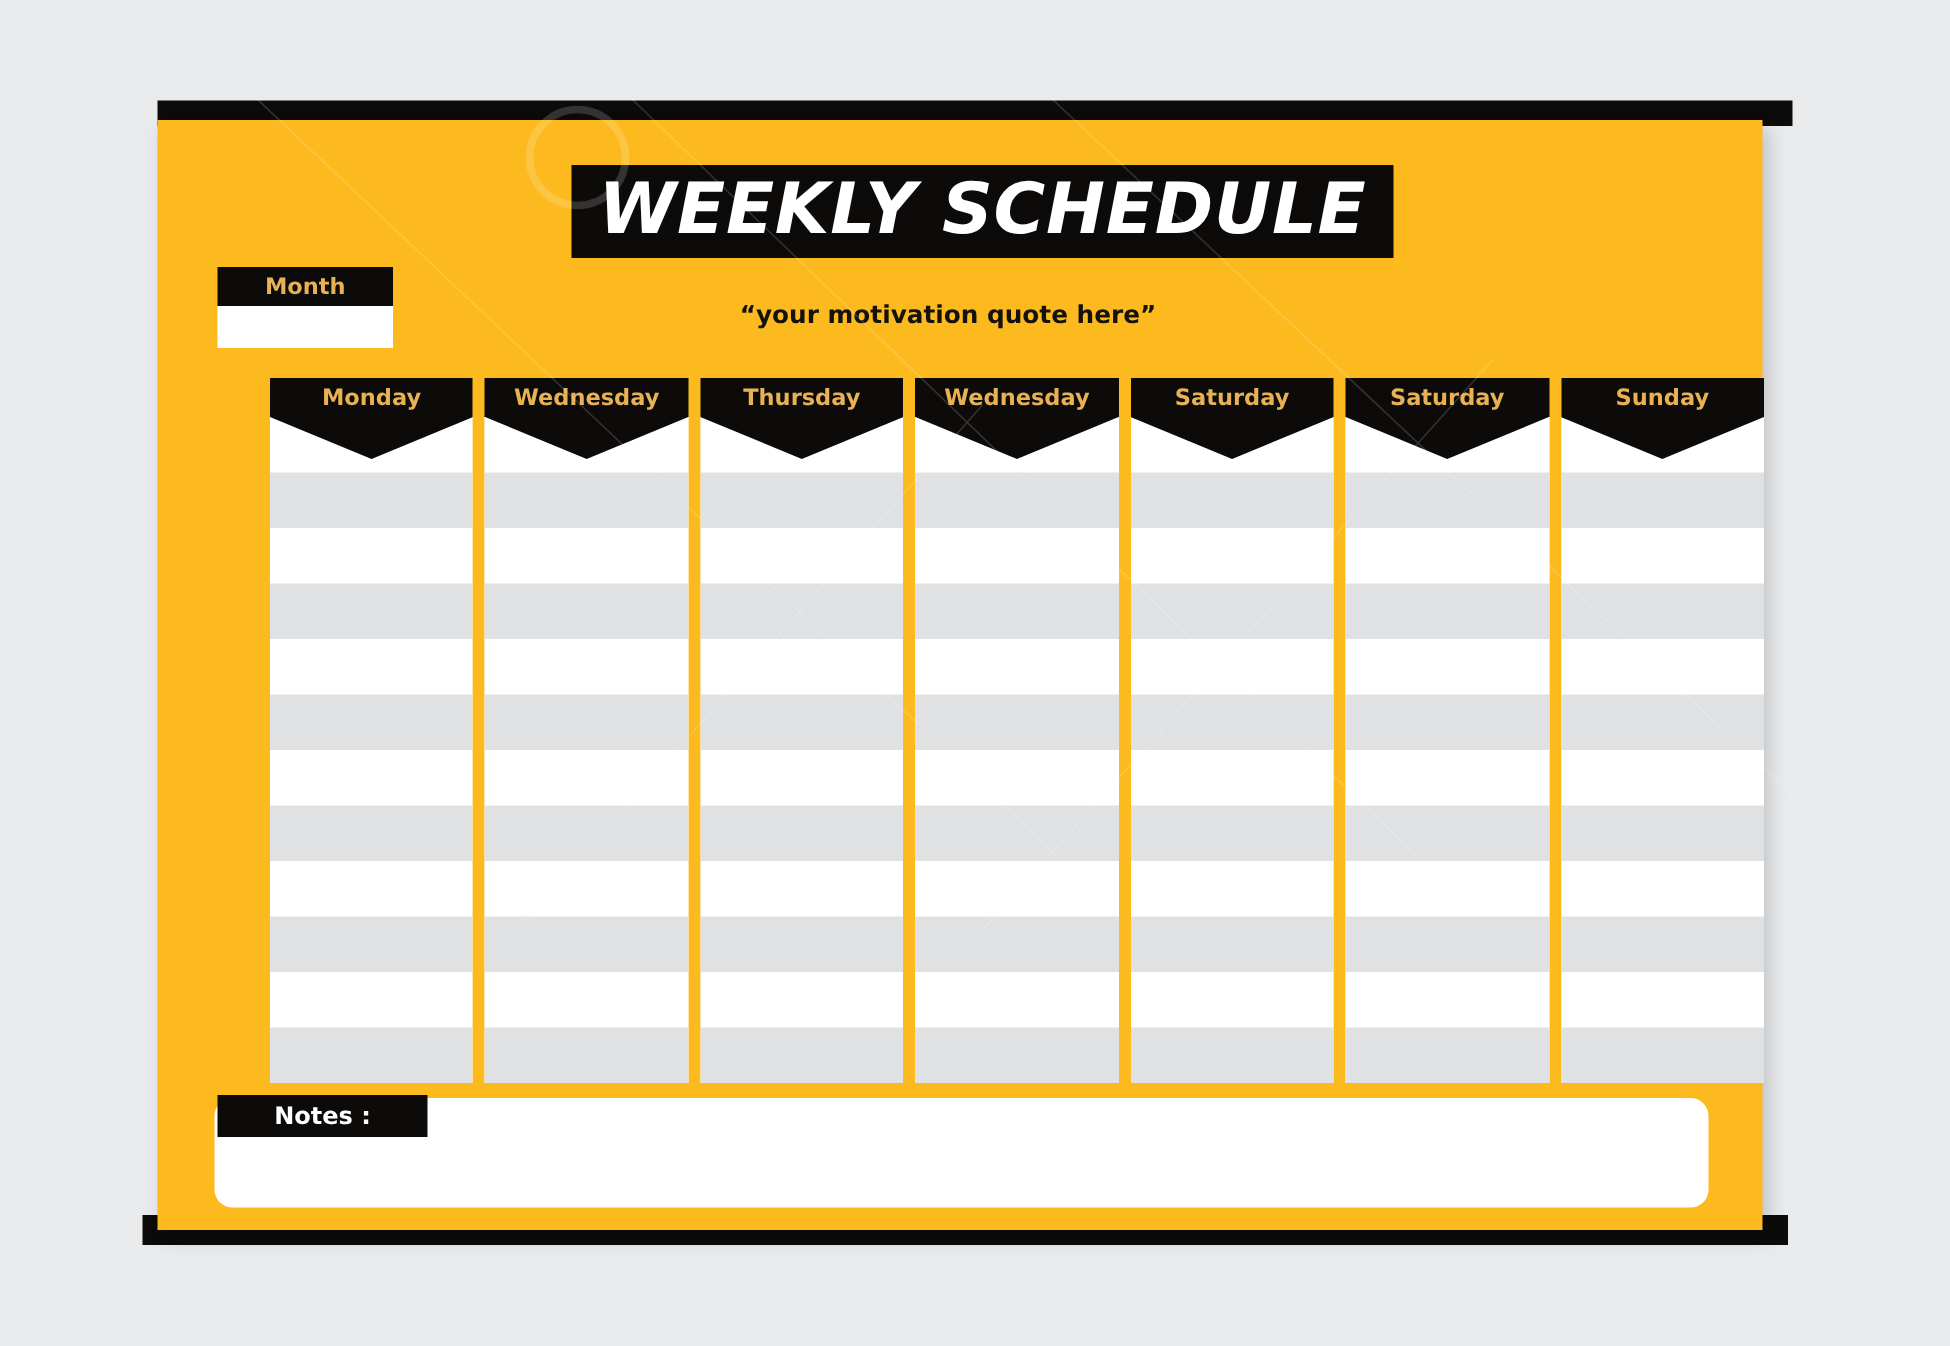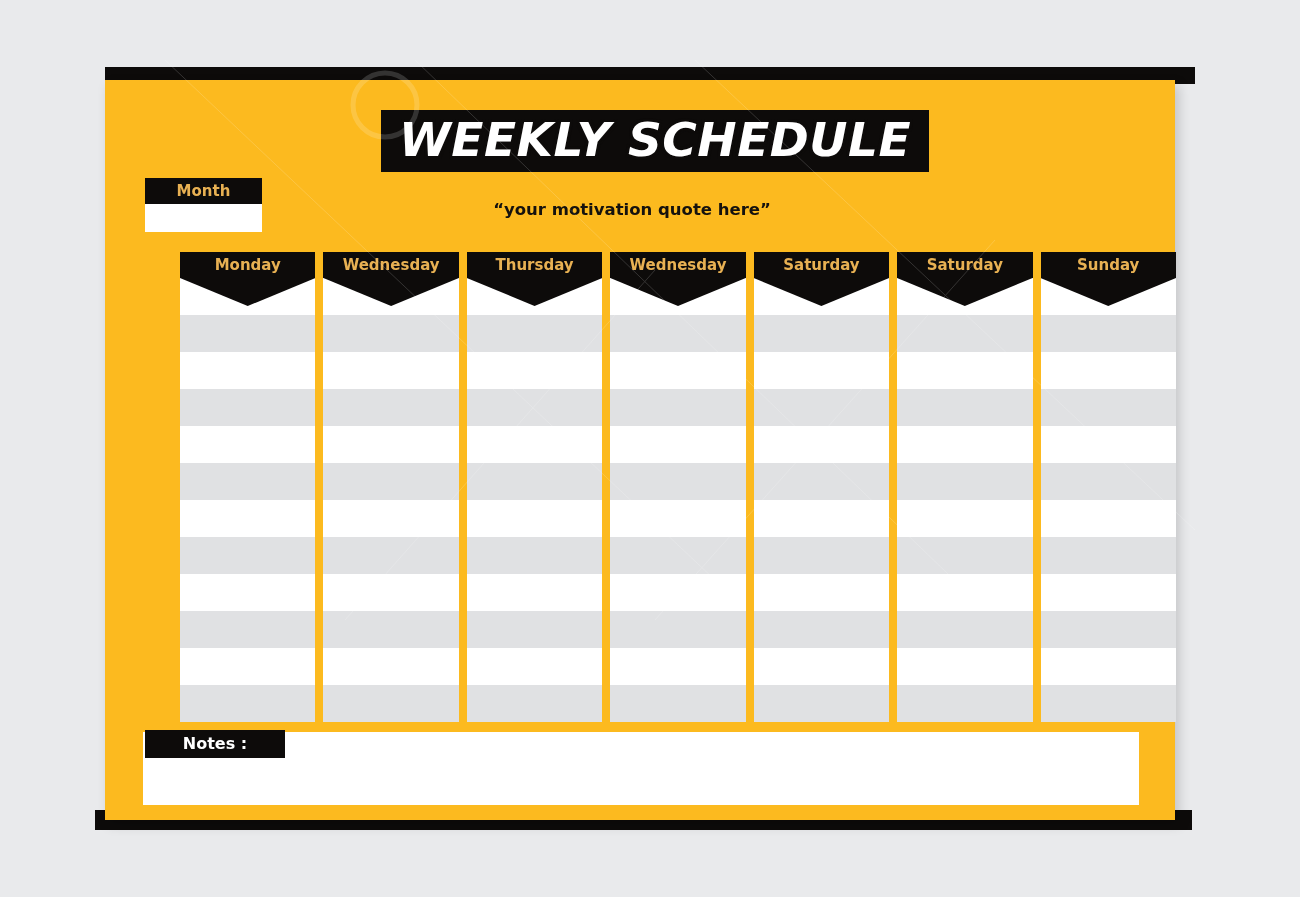--- a/index.html
+++ b/index.html
@@ -163,20 +163,21 @@
   }
 
   
   .notes {
     position: absolute;
     left: 38px;
     top: 652px;
     width: 996px;
     height: 73px;
     background: #ffffff;
+    border-radius: 12px;
   }
   .notes-label {
     position: absolute;
     left: 2px;
     top: -2px;
     width: 140px;
     height: 28px;
     line-height: 28px;
     background: #0d0b0a;
     color: #ffffff;

